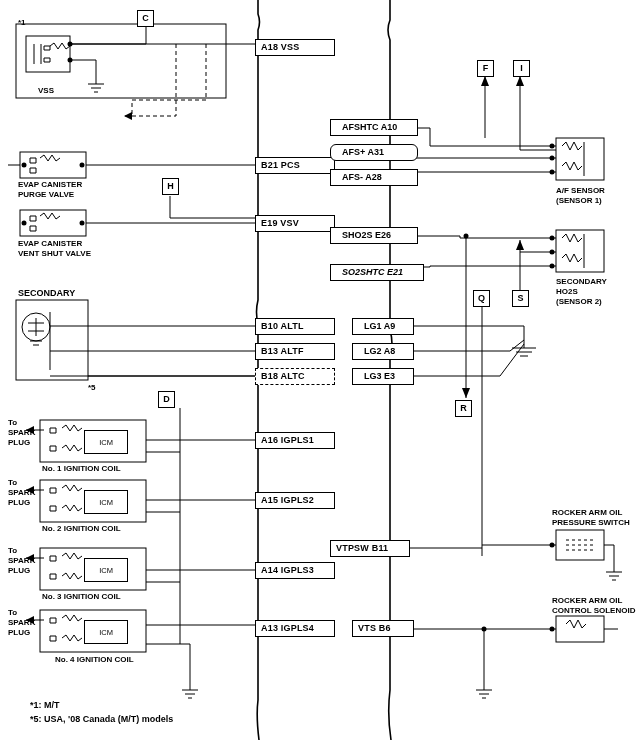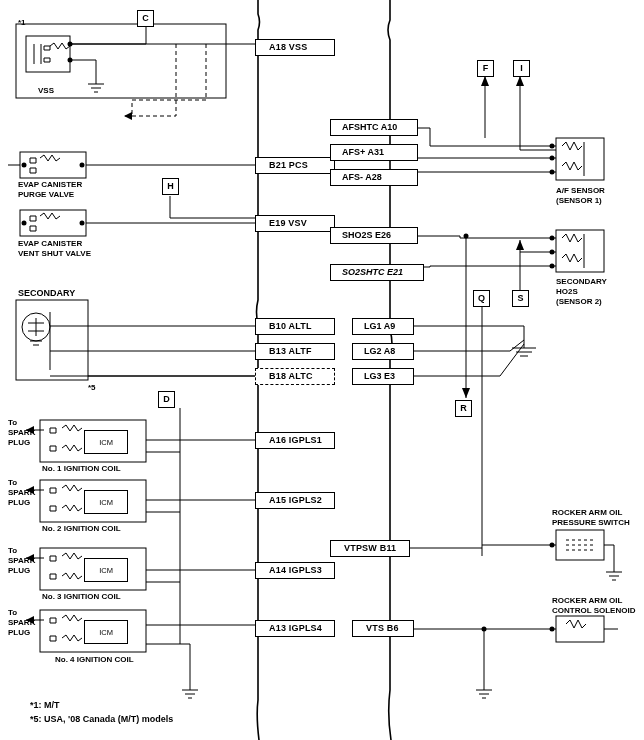--- a/index.html
+++ b/index.html
@@ -8,21 +8,21 @@
     background:#ffffff;
     font-family:"Liberation Sans", sans-serif;
     color:#000;
     position:relative;
     overflow:hidden;
   }
   #sheet{position:absolute;left:0;top:0;width:644px;height:740px;}
   
   .pin{
     position:absolute;border:1px solid #000;background:#fff;box-sizing:border-box;
-    height:17px;line-height:15px;font-size:9px;font-weight:bold;padding-left:13px;
+    height:17px;line-height:15px;font-size:9px;font-weight:bold;padding-left:5px;
     letter-spacing:0.2px;white-space:nowrap;
   }
   .pinR{
     position:absolute;border:1px solid #000;background:#fff;box-sizing:border-box;
     height:17px;line-height:15px;font-size:9px;font-weight:bold;padding-left:11px;
     white-space:nowrap;
   }
   .lbl{position:absolute;font-size:8px;line-height:10px;font-weight:bold;white-space:pre;}
   .lbl9{position:absolute;font-size:9px;line-height:11px;font-weight:bold;white-space:pre;}
   .conn{
@@ -218,21 +218,21 @@
   <div class="pin" style="left:255px;top:343px;width:80px;">B13 ALTF</div>
   <div class="pin" style="left:255px;top:368px;width:80px;border-style:dashed;">B18 ALTC</div>
   <div class="pin" style="left:255px;top:432px;width:80px;">A16 IGPLS1</div>
   <div class="pin" style="left:255px;top:492px;width:80px;">A15 IGPLS2</div>
   <div class="pin" style="left:330px;top:540px;width:80px;">VTPSW B11</div>
   <div class="pin" style="left:255px;top:562px;width:80px;">A14 IGPLS3</div>
   <div class="pin" style="left:255px;top:620px;width:80px;">A13 IGPLS4</div>
   <div class="pin" style="left:352px;top:620px;width:62px;">VTS B6</div>
 
   <div class="pinR" style="left:330px;top:119px;width:88px;">AFSHTC A10</div>
-  <div class="pinR" style="left:330px;top:144px;width:88px;">AFS+ A31</div>
+  <div class="pinR" style="left:330px;top:144px;width:88px;border-radius:6px;">AFS+ A31</div>
   <div class="pinR" style="left:330px;top:169px;width:88px;">AFS- A28</div>
   <div class="pinR" style="left:330px;top:227px;width:88px;">SHO2S E26</div>
   <div class="pinR" style="left:330px;top:264px;width:94px;font-style:italic;">SO2SHTC E21</div>
   <div class="pinR" style="left:352px;top:318px;width:62px;">LG1 A9</div>
   <div class="pinR" style="left:352px;top:343px;width:62px;">LG2 A8</div>
   <div class="pinR" style="left:352px;top:368px;width:62px;">LG3 E3</div>
 
   <div class="lbl" style="left:18px;top:18px;">*1</div>
   <div class="lbl" style="left:38px;top:86px;">VSS</div>
   <div class="lbl" style="left:18px;top:180px;">EVAP CANISTER

